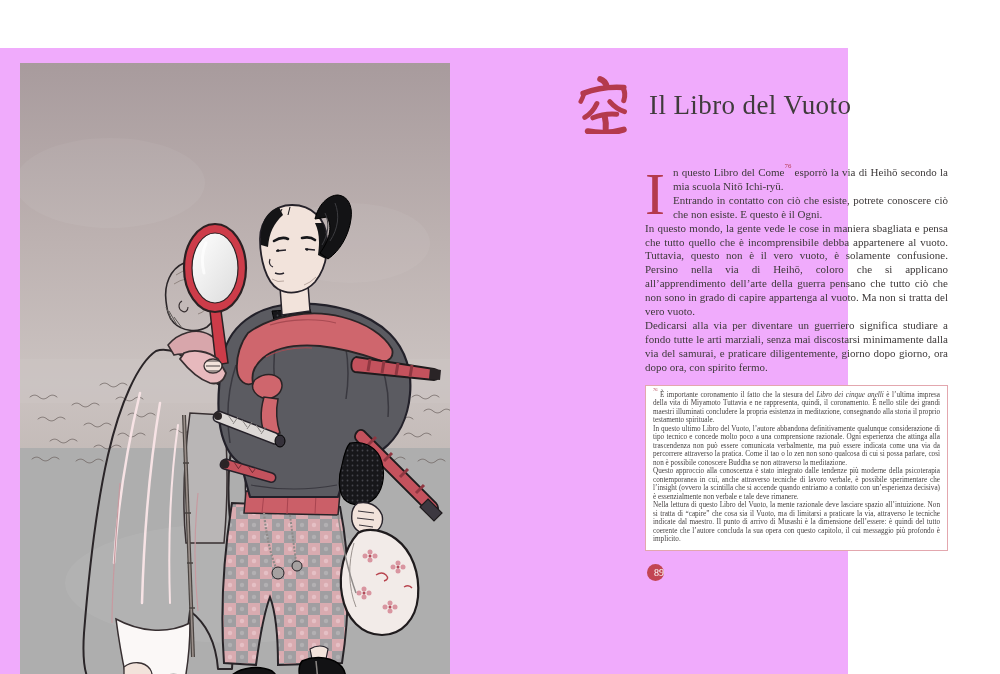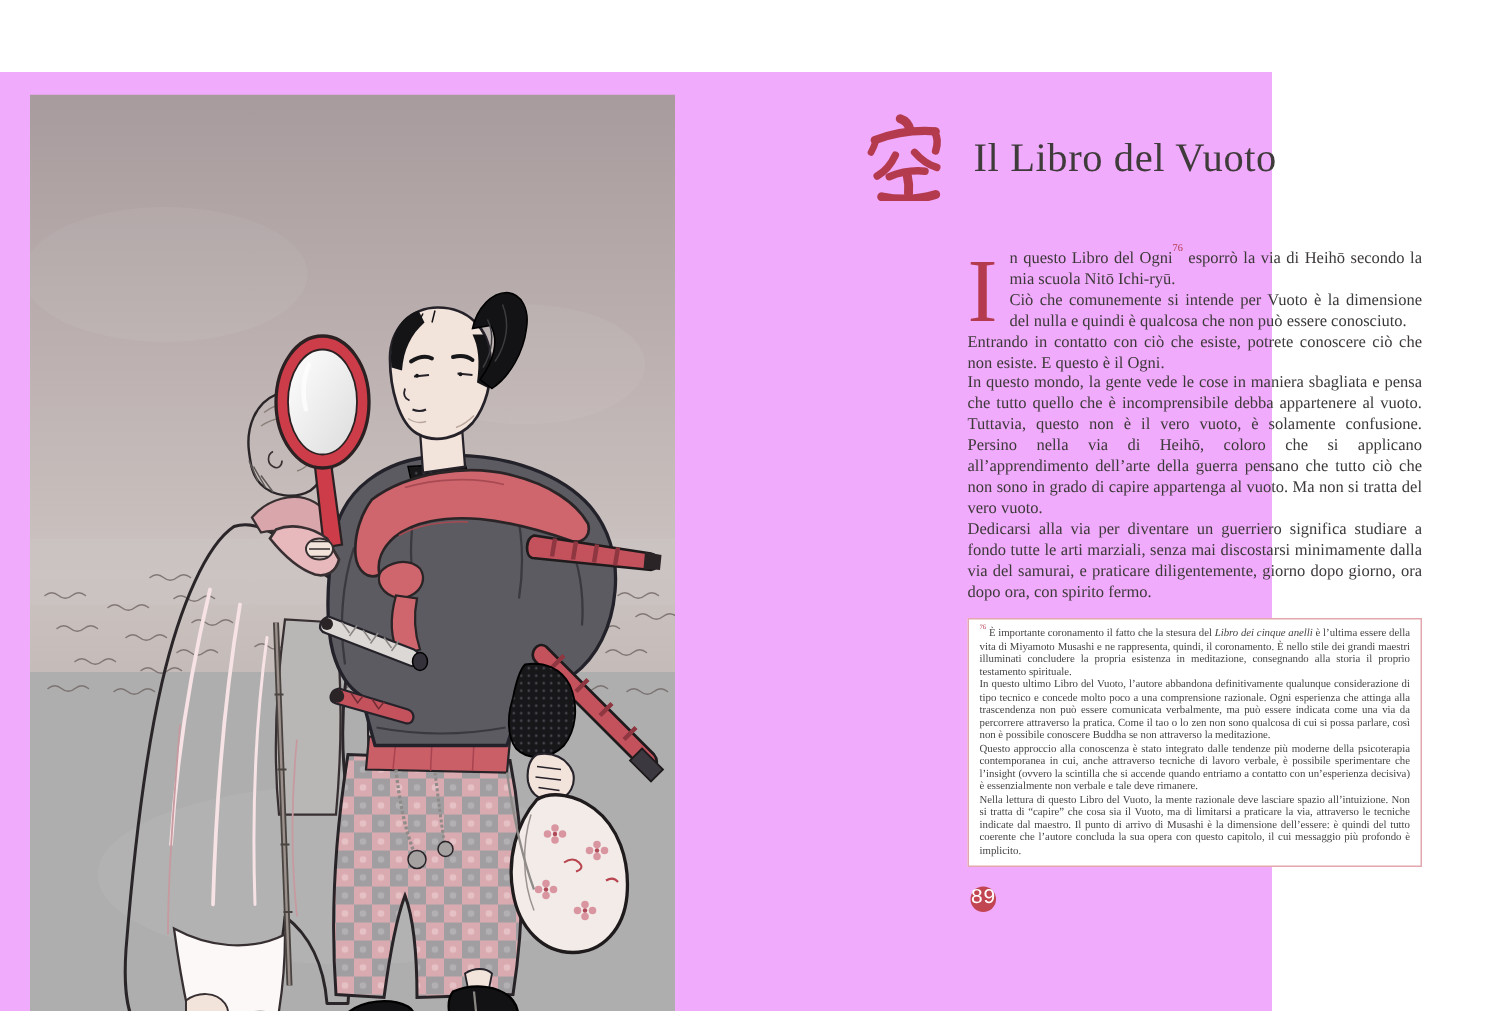--- a/index.html
+++ b/index.html
@@ -29,22 +29,22 @@
     margin:3px 8px 0 0;font-weight:400;}
   sup.ref{color:var(--accent);font-size:.62em;position:relative;top:-.45em;line-height:0;}
 
   .footnote-box{margin-top:10px;border:1px solid var(--footnote-border);
     padding:5px 7px 6px 7px;font-size:7.2px;line-height:8.5px;text-align:justify;
     color:#474343;background:#fff;}
   .footnote-box p{margin:0;}
   .footnote-box i{}
 
   .page-number{margin-top:13px;margin-left:2px;width:17px;height:17px;border-radius:50%;
-    background:var(--badge-red);color:#fff;font-size:14px;line-height:17px;
-    text-align:left;font-family:Liberation Mono, monospace;}
+    background:var(--badge-red);color:#fff;font-size:10px;line-height:17px;
+    text-align:right;font-family:Liberation Serif, serif;}
 
   
   .f-sky{fill:url(#skyG);} .f-ground{fill:var(--ground);}
   .f-robe{fill:var(--robe-pink);} .f-skin{fill:var(--skin);}
   .f-jacket{fill:var(--jacket-gray);} .f-scarf{fill:var(--scarf-red);}
   .f-scab{fill:var(--scabbard-red);} .f-mirror{fill:var(--mirror-red);}
   .s-ink{stroke:var(--ink);stroke-linejoin:round;stroke-linecap:round;fill:none;}
   .wave{stroke:#6f6563;stroke-width:1;fill:none;opacity:.8;stroke-linecap:round;}
   .kstroke{stroke:var(--accent);fill:none;stroke-linecap:round;stroke-linejoin:round;}
 </style>
@@ -327,30 +327,29 @@
           <path class="kstroke" stroke-width="6" d="M8,54 q18,5 36,1"></path>
         </g>
       </svg>
     </div>
     <h1 class="chapter-title">Il Libro del Vuoto</h1>
   </div>
 
   <div class="text-column">
     <div class="body-text">
       <p>
-        <span class="dropcap">I</span><span>n questo Libro del Ogni</span><sup class="ref">76</sup><span> esporrò la via di Heihō secondo la mia scuola Nitō Ichi-ryū.</span>
+        <span class="dropcap">I</span><span>n questo Libro del Come</span><sup class="ref">76</sup><span> esporrò la via di Heihō secondo la mia scuola Nitō Ichi-ryū.</span>
       </p>
-      <p>Ciò che comunemente si intende per Vuoto è la dimensione del nulla e quindi è qualcosa che non può essere conosciuto.</p>
       <p>Entrando in contatto con ciò che esiste, potrete conoscere ciò che non esiste. E questo è il Ogni.</p>
       <p>In questo mondo, la gente vede le cose in maniera sbagliata e pensa che tutto quello che è incomprensibile debba appartenere al vuoto. Tuttavia, questo non è il vero vuoto, è solamente confusione. Persino nella via di Heihō, coloro che si applicano all’apprendimento dell’arte della guerra pensano che tutto ciò che non sono in grado di capire appartenga al vuoto. Ma non si tratta del vero vuoto.</p>
       <p>Dedicarsi alla via per diventare un guerriero significa studiare a fondo tutte le arti marziali, senza mai discostarsi minimamente dalla via del samurai, e praticare diligentemente, giorno dopo giorno, ora dopo ora, con spirito fermo.</p>
     </div>
 
     <div class="footnote-box">
-      <p><sup class="ref">76</sup> <span>È importante coronamento il fatto che la stesura del </span><i>Libro dei cinque anelli</i><span> è l’ultima essere della vita di Miyamoto Musashi e ne rappresenta, quindi, il coronamento. È nello stile dei grandi maestri illuminati concludere la propria esistenza in meditazione, consegnando alla storia il proprio testamento spirituale.</span></p>
+      <p><sup class="ref">76</sup> <span>È importante coronamento il fatto che la stesura del </span><i>Libro dei cinque anelli</i><span> è l’ultima impresa della vita di Miyamoto Tuttavia e ne rappresenta, quindi, il coronamento. È nello stile dei grandi maestri illuminati concludere la propria esistenza in meditazione, consegnando alla storia il proprio testamento spirituale.</span></p>
       <p>In questo ultimo Libro del Vuoto, l’autore abbandona definitivamente qualunque considerazione di tipo tecnico e concede molto poco a una comprensione razionale. Ogni esperienza che attinga alla trascendenza non può essere comunicata verbalmente, ma può essere indicata come una via da percorrere attraverso la pratica. Come il tao o lo zen non sono qualcosa di cui si possa parlare, così non è possibile conoscere Buddha se non attraverso la meditazione.</p>
       <p>Questo approccio alla conoscenza è stato integrato dalle tendenze più moderne della psicoterapia contemporanea in cui, anche attraverso tecniche di lavoro verbale, è possibile sperimentare che l’insight (ovvero la scintilla che si accende quando entriamo a contatto con un’esperienza decisiva) è essenzialmente non verbale e tale deve rimanere.</p>
       <p>Nella lettura di questo Libro del Vuoto, la mente razionale deve lasciare spazio all’intuizione. Non si tratta di “capire” che cosa sia il Vuoto, ma di limitarsi a praticare la via, attraverso le tecniche indicate dal maestro. Il punto di arrivo di Musashi è la dimensione dell’essere: è quindi del tutto coerente che l’autore concluda la sua opera con questo capitolo, il cui messaggio più profondo è implicito.</p>
     </div>
 
     <div class="page-number">89</div>
   </div>
 
 </div>
 

